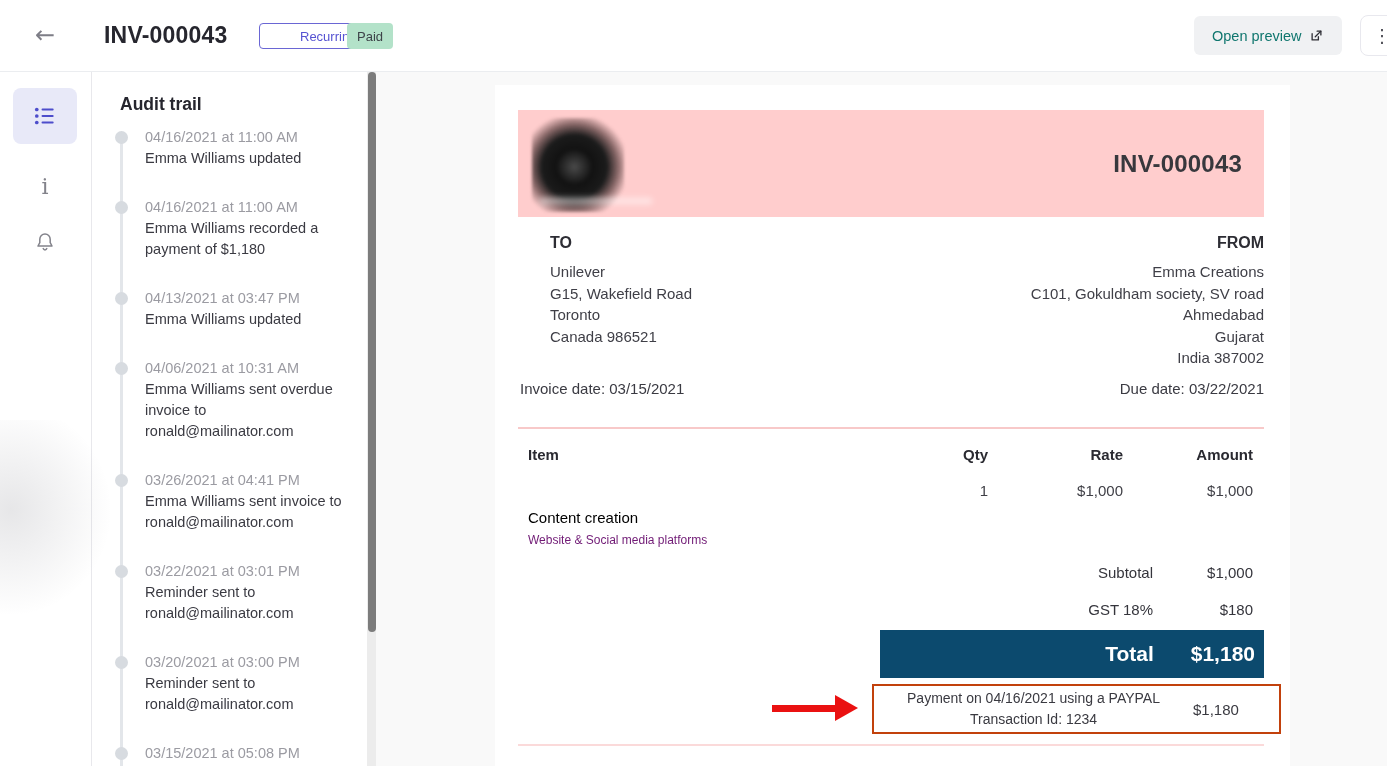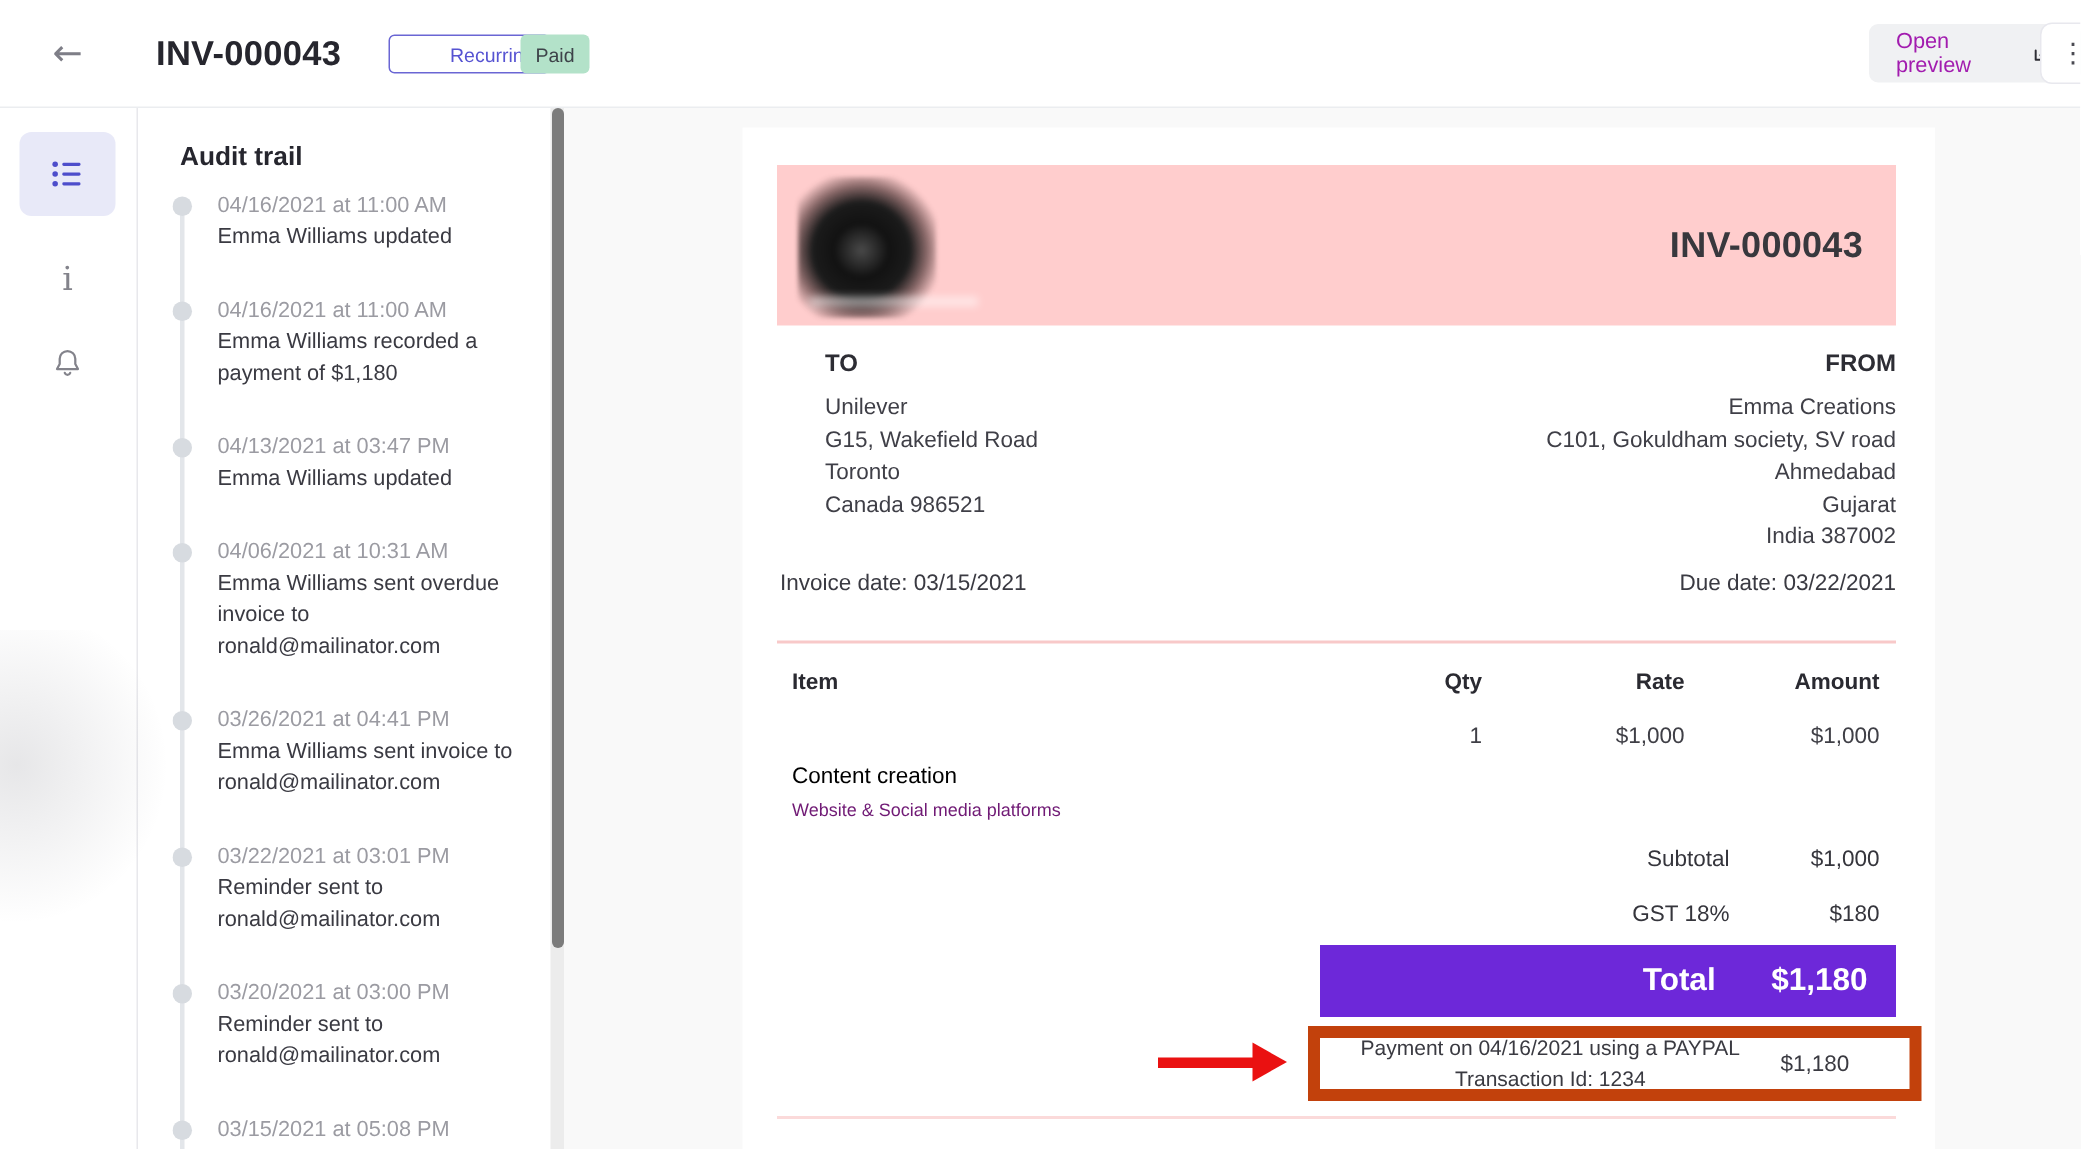--- a/index.html
+++ b/index.html
@@ -7,21 +7,21 @@
   body { font-family:"Liberation Sans","DejaVu Sans",sans-serif; background:#fff; overflow:hidden; }
   #app { position:relative; width:1387px; height:766px; overflow:hidden; background:#fff; }
 
   
   .topbar { position:absolute; left:0; top:0; width:1387px; height:72px; background:#fff; border-bottom:1px solid #ebedf0; z-index:30; }
   .back-btn { position:absolute; left:28px; top:21px; width:34px; height:30px; font-size:24px; color:#7e7e87; font-family:"DejaVu Sans",sans-serif; cursor:pointer; line-height:28px; text-align:center; }
   .doc-title { position:absolute; left:104px; top:22px; font-size:23px; font-weight:700; color:#26262e; letter-spacing:.2px; }
   .badge { position:absolute; top:23px; height:26px; display:flex; align-items:center; border-radius:4px; font-size:13px; padding:0 10px; }
   .badge.recurring { left:259px; background:#fff; border:1px solid #6a66d4; color:#5653d2;padding-left:40px; }
   .badge.paid { left:347px; background:#b3e2c9; color:#3d4349; }
-  .preview-btn { position:absolute; left:1246px; top:16px; height:39px; background:#f0f1f3; border-radius:6px; display:flex; align-items:center; gap:8px; padding:0 18px; font-size:14.5px; color:#a21caf; cursor:pointer; }
+  .preview-btn { position:absolute; left:1194px; top:16px; height:39px; background:#f0f1f3; border-radius:6px; display:flex; align-items:center; gap:8px; padding:0 18px; font-size:14.5px; color:#0f766e; cursor:pointer; }
   .kebab-btn { position:absolute; left:1360px; top:15px; width:44px; height:41px; border:1px solid #e8e8ee; border-radius:8px; background:#fff; display:flex; align-items:center; justify-content:center; font-size:18px; color:#4a4a52; letter-spacing:0; cursor:pointer; }
 
   
   .rail { position:absolute; left:0; top:72px; width:92px; height:694px; background:#fff; border-right:1px solid #e8e8ec; z-index:20; }
   .rail-item { position:absolute; left:13px; width:64px; height:56px; border-radius:8px; display:flex; align-items:center; justify-content:center; cursor:pointer; }
   .rail-item.active { top:16px; background:#e8e9f8; }
   .rail-item.info { top:86px; }
   .rail-item.bell { top:142px; }
   .info-glyph { font-family:"DejaVu Serif",serif; font-size:22px; color:#83838b; }
   .rail-blob { position:absolute; left:-34px; top:348px; width:150px; height:200px; background:radial-gradient(ellipse at 30% 45%, rgba(65,65,78,0.13), rgba(65,65,78,0.0) 68%); pointer-events:none; }
@@ -69,25 +69,25 @@
   .item-name { font-size:15px; color:#000000;margin-top:27px; }
   .item-desc { font-size:12px; color:#701a75; margin-top:7px; }
   .cell-num { font-size:15px; color:#3f3f46; }
 
   .sum-row { position:absolute; left:33px; width:725px; display:flex; justify-content:flex-end; font-size:15px; color:#35353c; }
   .sum-sub { top:479px; }
   .sum-gst { top:516px; }
   .sum-label { text-align:right; }
   .sum-val { width:100px; text-align:right; }
 
-  .total-bar { position:absolute; left:385px; top:545px; width:384px; height:48px; background:#6d28d9; display:flex; align-items:center; justify-content:flex-end; padding-right:19px; }
+  .total-bar { position:absolute; left:385px; top:545px; width:384px; height:48px; background:#0c4a6e; display:flex; align-items:center; justify-content:flex-end; padding-right:9px; }
   .total-label { font-size:21px; font-weight:700; color:#fff; margin-right:37px; }
   .total-val { font-size:21px; font-weight:700; color:#fff; }
 
-  .pay-box { position:absolute; left:377px; top:599px; width:409px; height:50px; background:#fff; border:8px solid #c2410c; display:flex; align-items:center; }
+  .pay-box { position:absolute; left:377px; top:599px; width:409px; height:50px; background:#fff; border:2px solid #c2410c; display:flex; align-items:center; }
   .pay-text { flex:1; text-align:center; font-size:14px; line-height:21px; color:#3a3a41; }
   .pay-amt { width:86px; text-align:left; font-size:15px; color:#3a3a41; }
 
   .arrow-shaft { position:absolute; left:277px; top:620px; width:64px; height:7px; background:#ea1111; }
   .arrow-head { position:absolute; left:340px; top:610px; width:0; height:0; border-top:13px solid transparent; border-bottom:13px solid transparent; border-left:23px solid #ea1111; }
 
   .footer-line { position:absolute; left:23px; top:659px; width:746px; height:2px; background:#fbdada; }
 </style>
 </head>
 <body>

